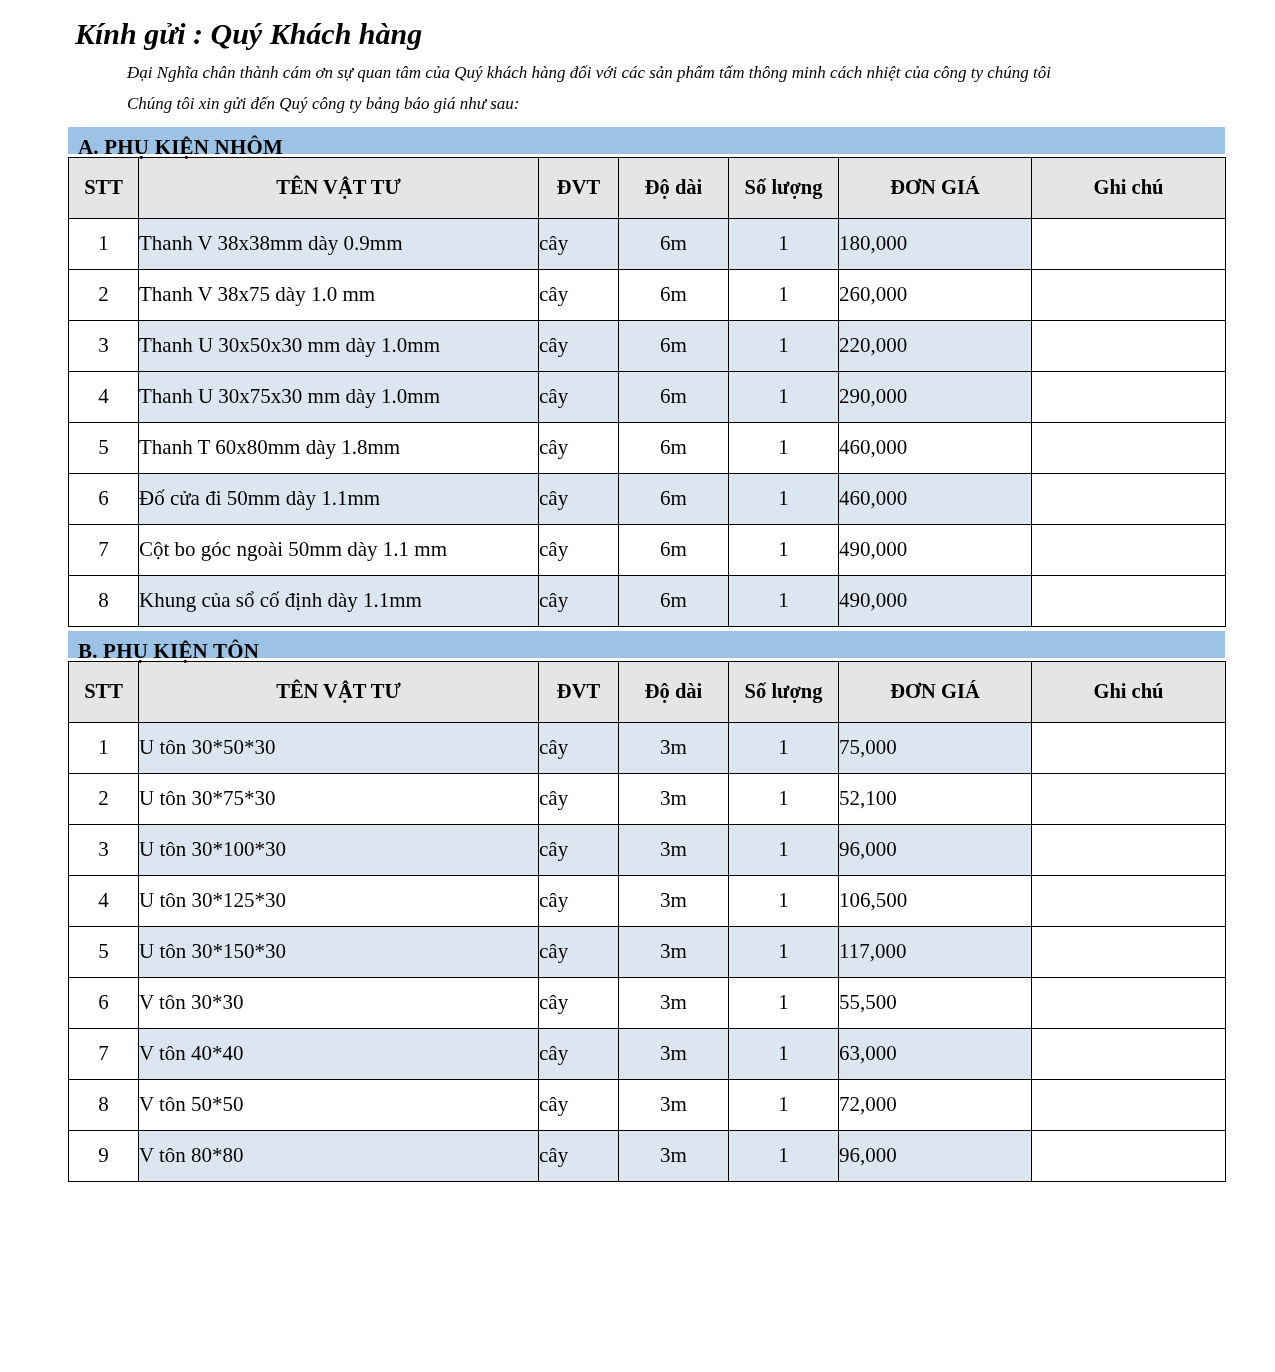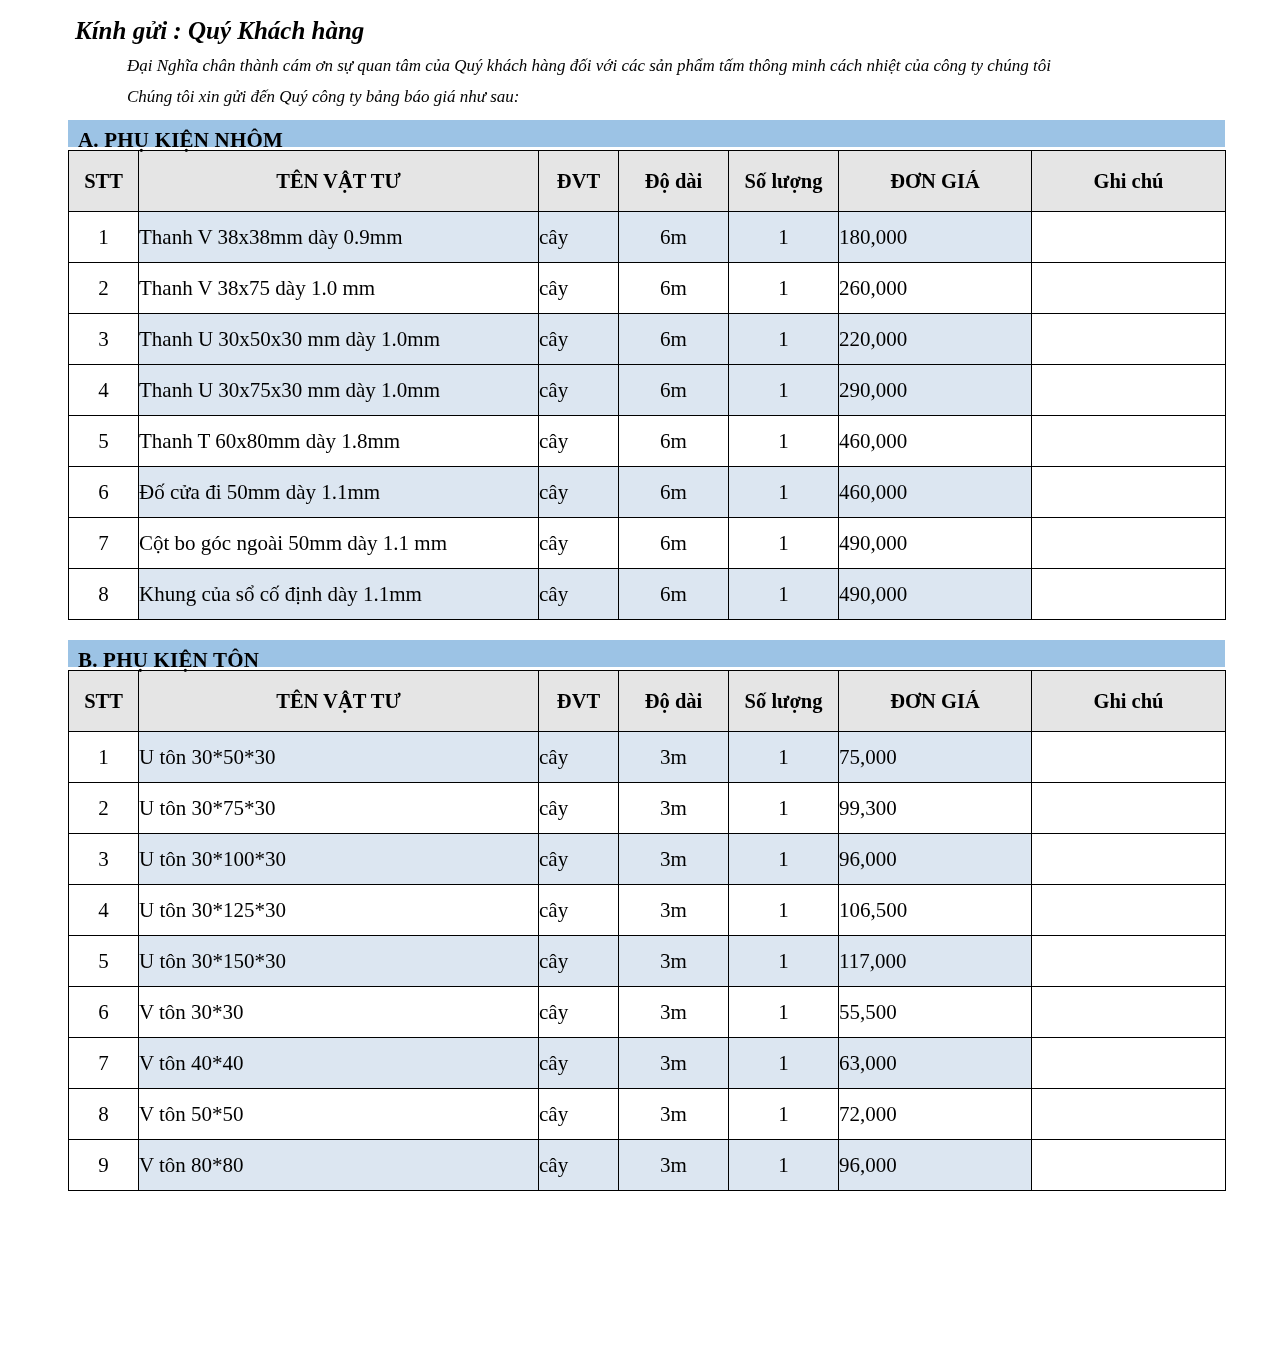--- a/index.html
+++ b/index.html
@@ -33,21 +33,21 @@
   }
 
   
   .intro {
     margin: 14px 0 0 0;
     padding: 0 50px 0 75px;
   }
   .greeting {
     font-style: italic;
     font-weight: bold;
-    font-size: 25px;
+    font-size: 30px;
     line-height: 1.35;
     margin: 0;
   }
   .para {
     font-style: italic;
     font-size: 17px;
     line-height: 1.42;
     margin: 6px 0 0 0;
     text-indent: 52px;
   }
@@ -62,21 +62,21 @@
     margin: 0 0 0 68px;
     box-sizing: border-box;
     padding: 8px 0 8px 10px;
     font-weight: bold;
     font-size: 21px;
     letter-spacing: 0.2px;
     height: 27px;
     line-height: 25px;
   }
   .band-a { margin-top: 11px; }
-  .band-b { margin-top: 20px; }
+  .band-b { margin-top: 4px; }
 
   
   table.qtable {
     border-collapse: collapse;
     width: 1157px;
     margin: 3px 0 0 68px;
     table-layout: fixed;
     font-size: 21px;
   }
   table.qtable th,
@@ -262,21 +262,21 @@
           <td class="qty">1</td>
           <td class="price">75,000</td>
           <td class="note"></td>
         </tr>
         <tr class="plain">
           <td class="stt">2</td>
           <td class="name">U tôn 30*75*30</td>
           <td class="dvt">cây</td>
           <td class="len">3m</td>
           <td class="qty">1</td>
-          <td class="price">99,300</td>
+          <td class="price">52,100</td>
           <td class="note"></td>
         </tr>
         <tr class="shaded">
           <td class="stt">3</td>
           <td class="name">U tôn 30*100*30</td>
           <td class="dvt">cây</td>
           <td class="len">3m</td>
           <td class="qty">1</td>
           <td class="price">96,000</td>
           <td class="note"></td>

